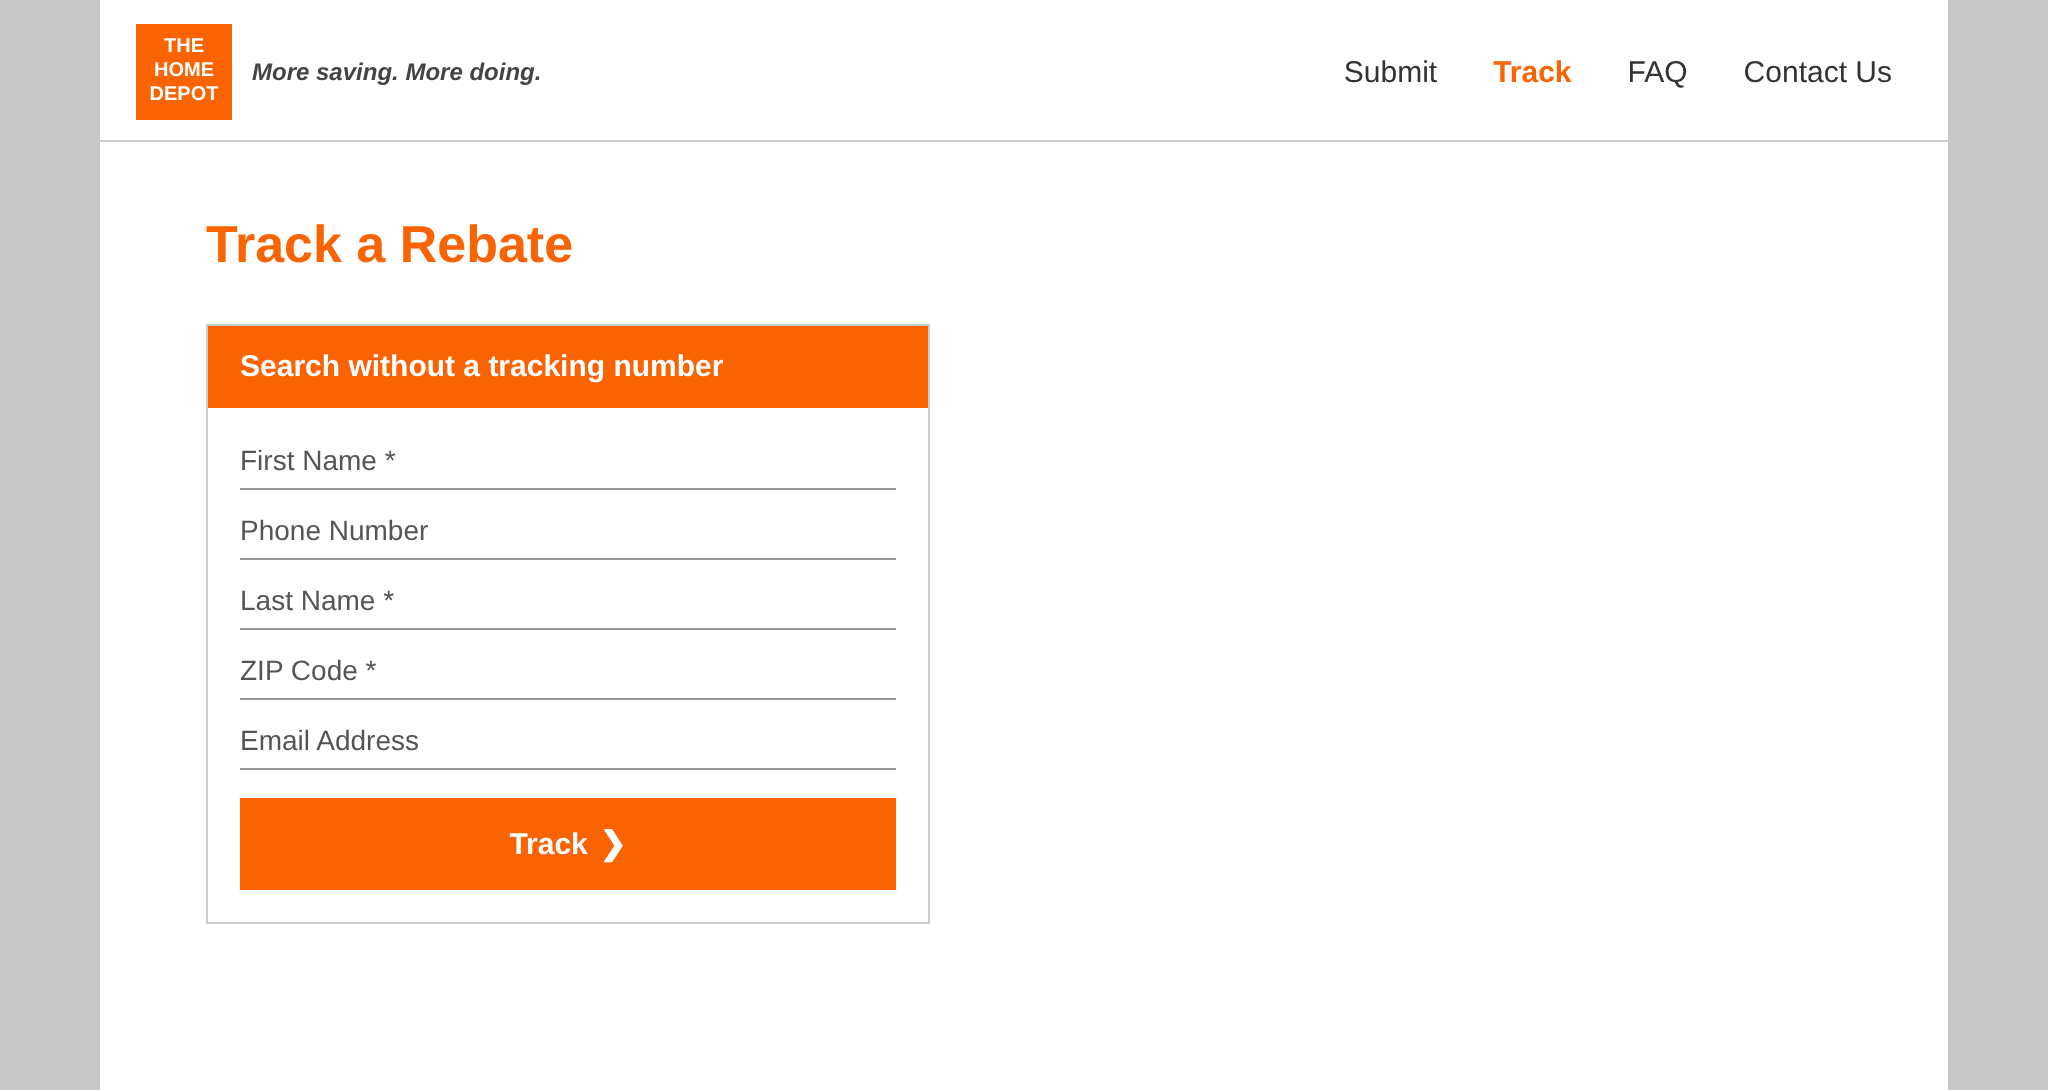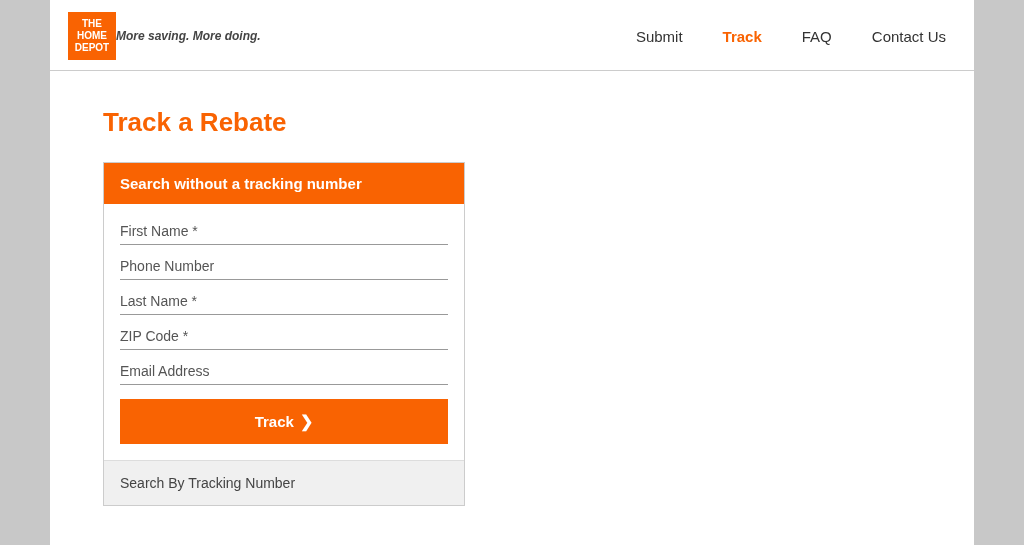--- a/index.html
+++ b/index.html
@@ -20,20 +20,21 @@
     .header {
       display: flex;
       align-items: center;
       justify-content: space-between;
       padding: 12px 28px 10px 18px;
       border-bottom: 1px solid #ccc;
     }
     .logo-area {
       display: flex;
       align-items: center;
+      gap: 10px;
     }
     .logo-icon {
       background-color: #f96302;
       color: #fff;
       font-weight: 900;
       font-size: 10px;
       width: 48px;
       height: 48px;
       display: flex;
       align-items: center;
@@ -47,21 +48,21 @@
       font-size: 12px;
       color: #444;
     }
     .logo-tagline span {
       font-weight: bold;
       font-style: italic;
     }
     .nav {
       display: flex;
       align-items: center;
-      gap: 40px;
+      gap: 28px;
     }
     .nav-item {
       font-size: 15px;
       color: #333;
       cursor: pointer;
       text-decoration: none;
     }
     .nav-item.active {
       color: #f96302;
       font-weight: bold;
@@ -183,18 +184,15 @@
         <div class="form-field">
           <input type="text" placeholder="Email Address" style="">
         </div>
 
         <button class="track-button">
           <span>Track</span>
           <span class="arrow">❯</span>
         </button>
       </div>
 
-      <div class="tracking-number-section">
-        <span>Search By Tracking Number</span>
-      </div>
     </div>
   </main>
 </div>
 
 </body></html>

